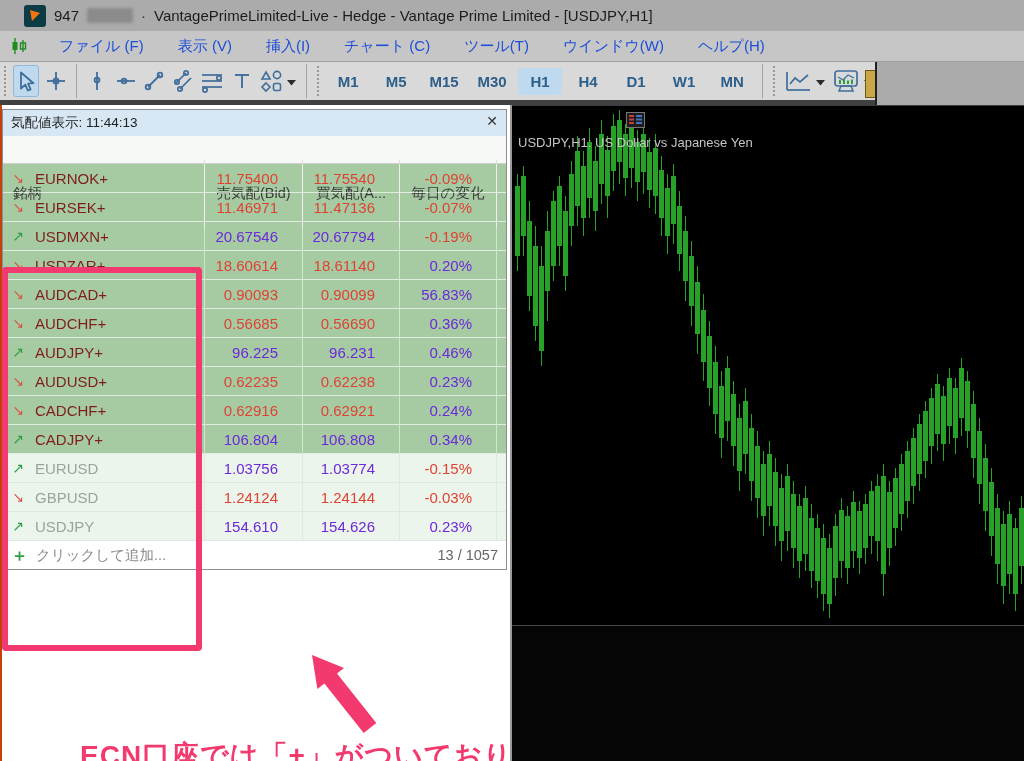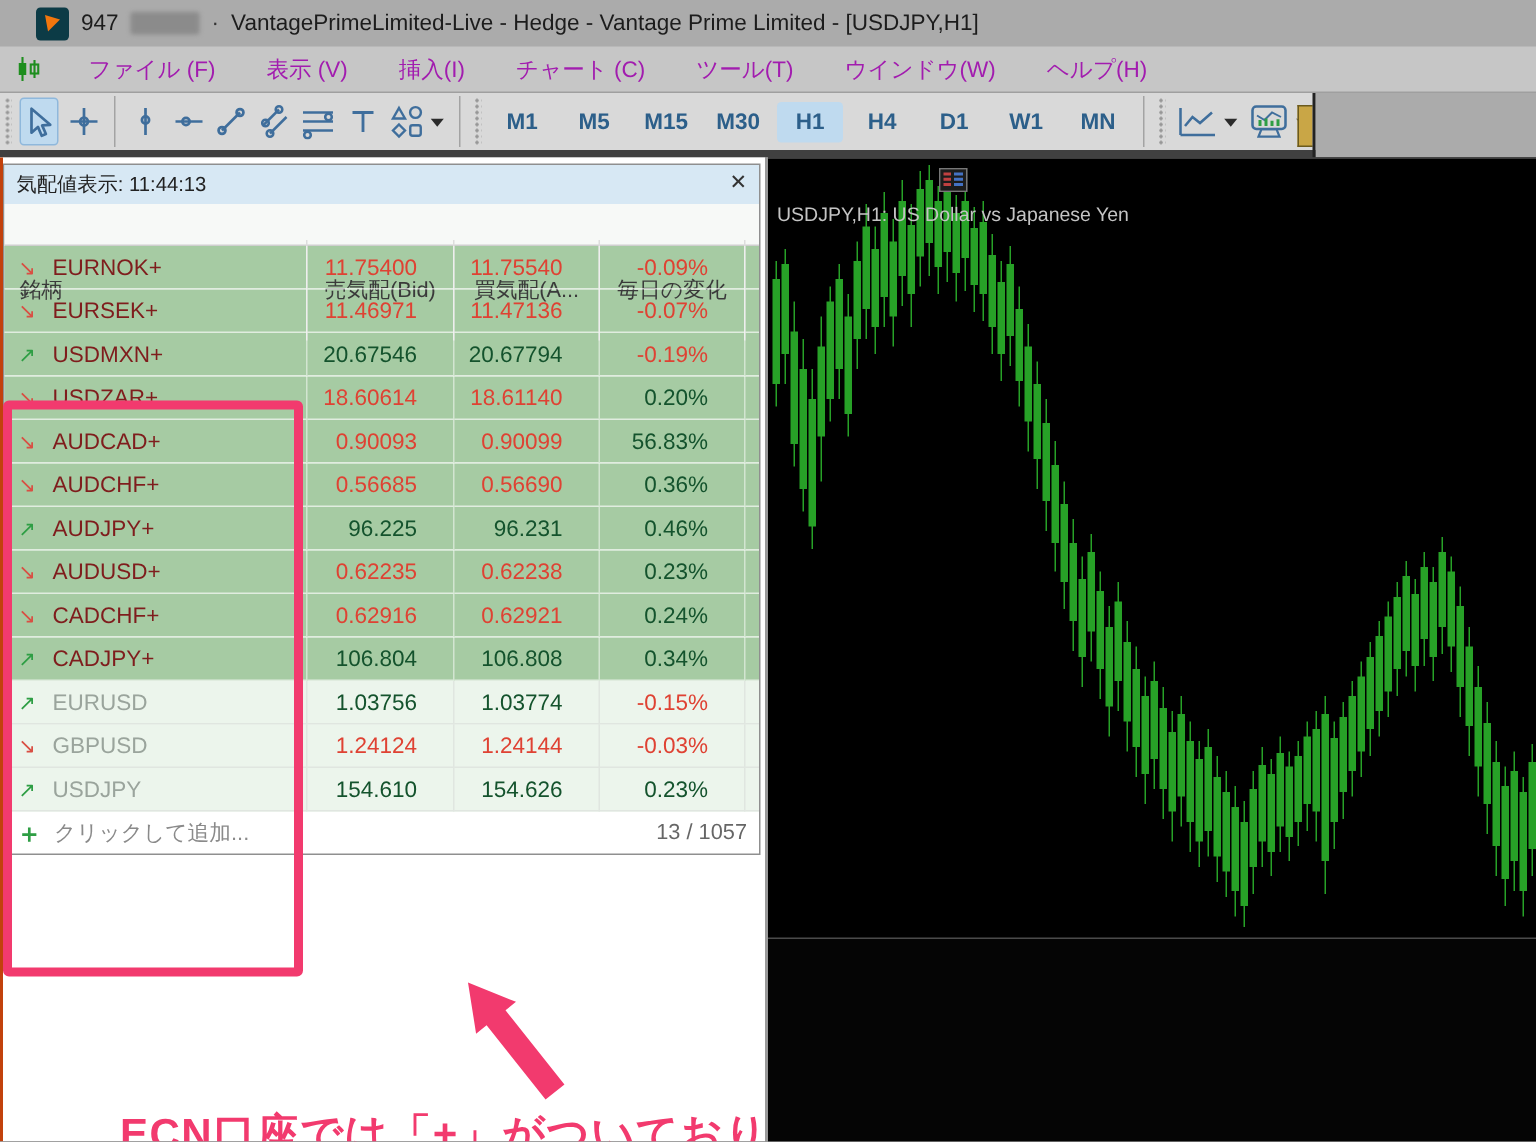--- a/index.html
+++ b/index.html
@@ -8,21 +8,21 @@
 
   
   .titlebar{position:absolute;left:0;top:0;width:1024px;height:31px;background:#ABABAB;
     display:flex;align-items:center;gap:8px;padding-left:24px;box-sizing:border-box;color:#1c1c1c;font-size:15px;}
   .mtlogo{width:22px;height:22px;border-radius:3px;background:#0C3B46;display:flex;align-items:center;justify-content:center;flex:0 0 auto;}
   .redacted{width:46px;height:15px;background:#8b8b8b;border-radius:2px;filter:blur(1.5px);}
   .tsep{color:#333;}
 
   
   .menubar{position:absolute;left:0;top:31px;width:1024px;height:31px;background:#C6C6C6;border-bottom:1px solid #9f9f9f;
-    display:flex;align-items:center;gap:0;color:#a21caf;font-size:15px;box-sizing:border-box;}
+    display:flex;align-items:center;gap:0;color:#1d4ed8;font-size:15px;box-sizing:border-box;}
   .menu-candle-icon{margin:0 14px 0 10px;display:flex;align-items:flex-end;}
   .menu-item{padding:4px 17px;cursor:default;white-space:nowrap;}
 
   
   .toolbar{position:absolute;left:0;top:62px;width:877px;height:43px;background:#D9D9D9;border-bottom:5px solid #404040;
     display:flex;align-items:center;box-sizing:border-box;}
   .grip{width:7px;height:32px;margin:0 3px;background-image:radial-gradient(#979797 1px,transparent 1.2px);background-size:4px 4px;}
   .vsep{width:1px;height:34px;background:#a3a3a3;margin:0 6px;}
   .tbtn{width:32px;height:32px;display:flex;align-items:center;justify-content:center;border-radius:3px;margin:0 2px;}
   .tbtn.sel{background:#BFDAEF;border:1px solid #8FB8DC;box-sizing:border-box;}
@@ -49,21 +49,21 @@
   .row-plain .cell{border-bottom:1px solid #e0e6e0;border-right:1px solid #e0e6e0;}
   .cell.num{justify-content:flex-end;padding-right:24px;}
   .cell.sym{padding-left:6px;gap:8px;}
   .cell:last-child{border-right:none;}
   .arrow{width:18px;text-align:center;font-size:14px;}
   .arrow.up{color:#2E9E44;}
   .arrow.down{color:#D94F43;}
   .row-active .symname{color:#7f1d1d;}
   .row-plain .symname{color:#9aa49c;}
   .val-red{color:#DF4233;}
-  .val-blue{color:#14532d;}
+  .val-blue{color:#6d28d9;}
   .mw-footer{display:flex;align-items:center;height:28px;font-size:14.5px;color:#8a8a8a;padding:0 8px;}
   .plus{color:#2E9E44;font-size:17px;font-weight:bold;margin-right:8px;}
   .counter{margin-left:auto;color:#666;}
 
   
   .chart{position:absolute;left:512px;top:0;width:512px;height:656px;background:#000;border-top:1px solid #3c3c3c;box-sizing:border-box;}
   .chart-title{position:absolute;left:6px;top:6px;display:flex;align-items:center;gap:7px;color:#C4C4C4;font-size:13px;z-index:3;flex-direction:column;}
   .ct-icon{width:17px;height:14px;border:1px solid #777;background:#1a1a1a;display:block;}
   .candle-area{position:absolute;left:0;top:0;width:512px;height:519px;}
   .sub-pane{position:absolute;left:0;top:519px;width:512px;height:137px;background:#050505;border-top:1px solid #4a4a4a;box-sizing:border-box;}

